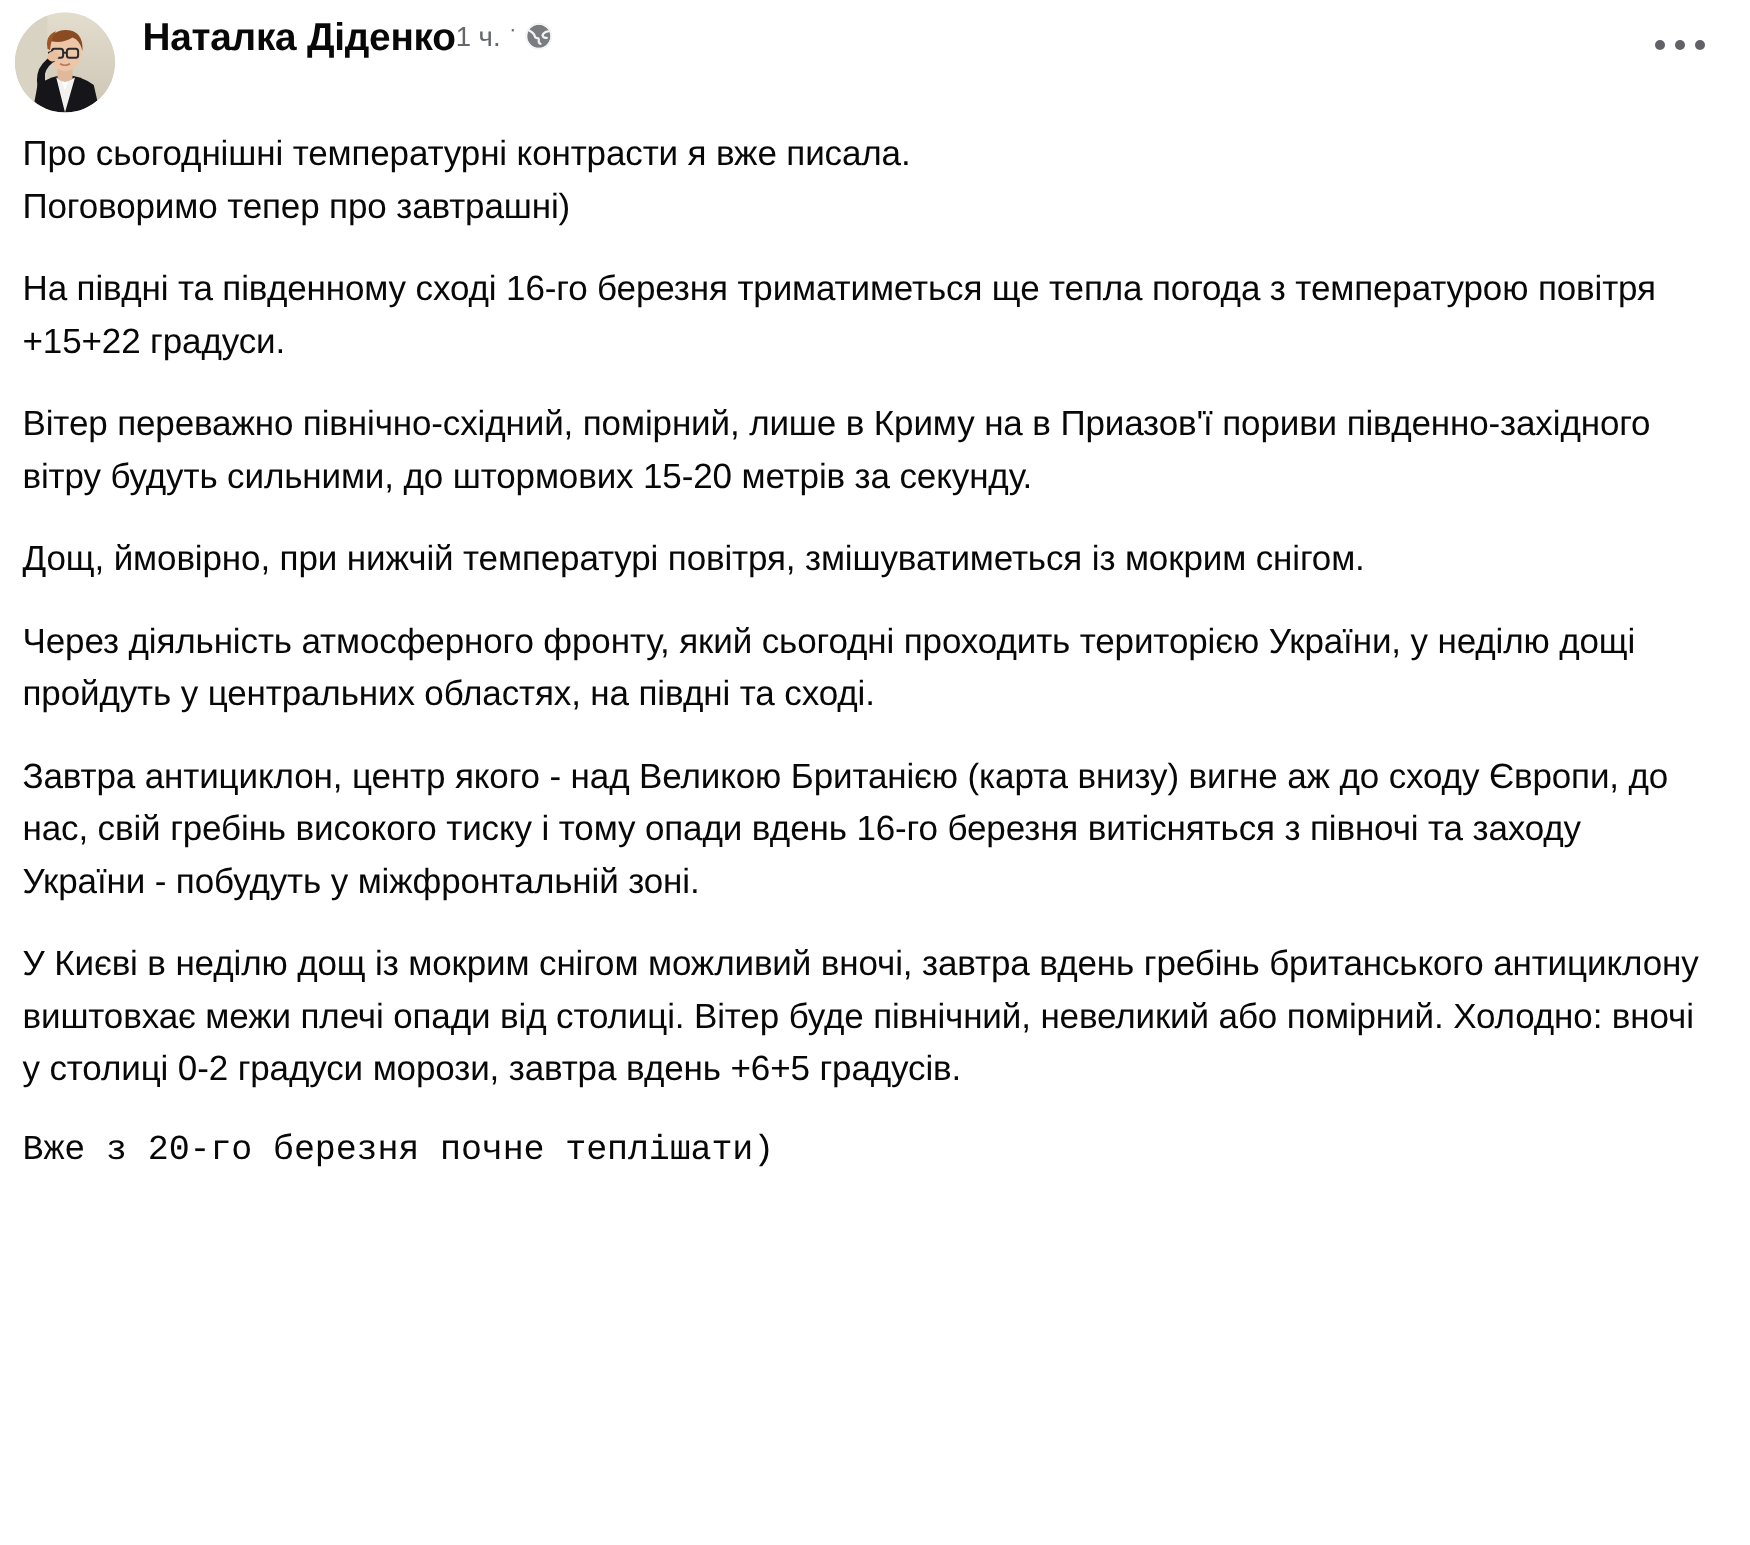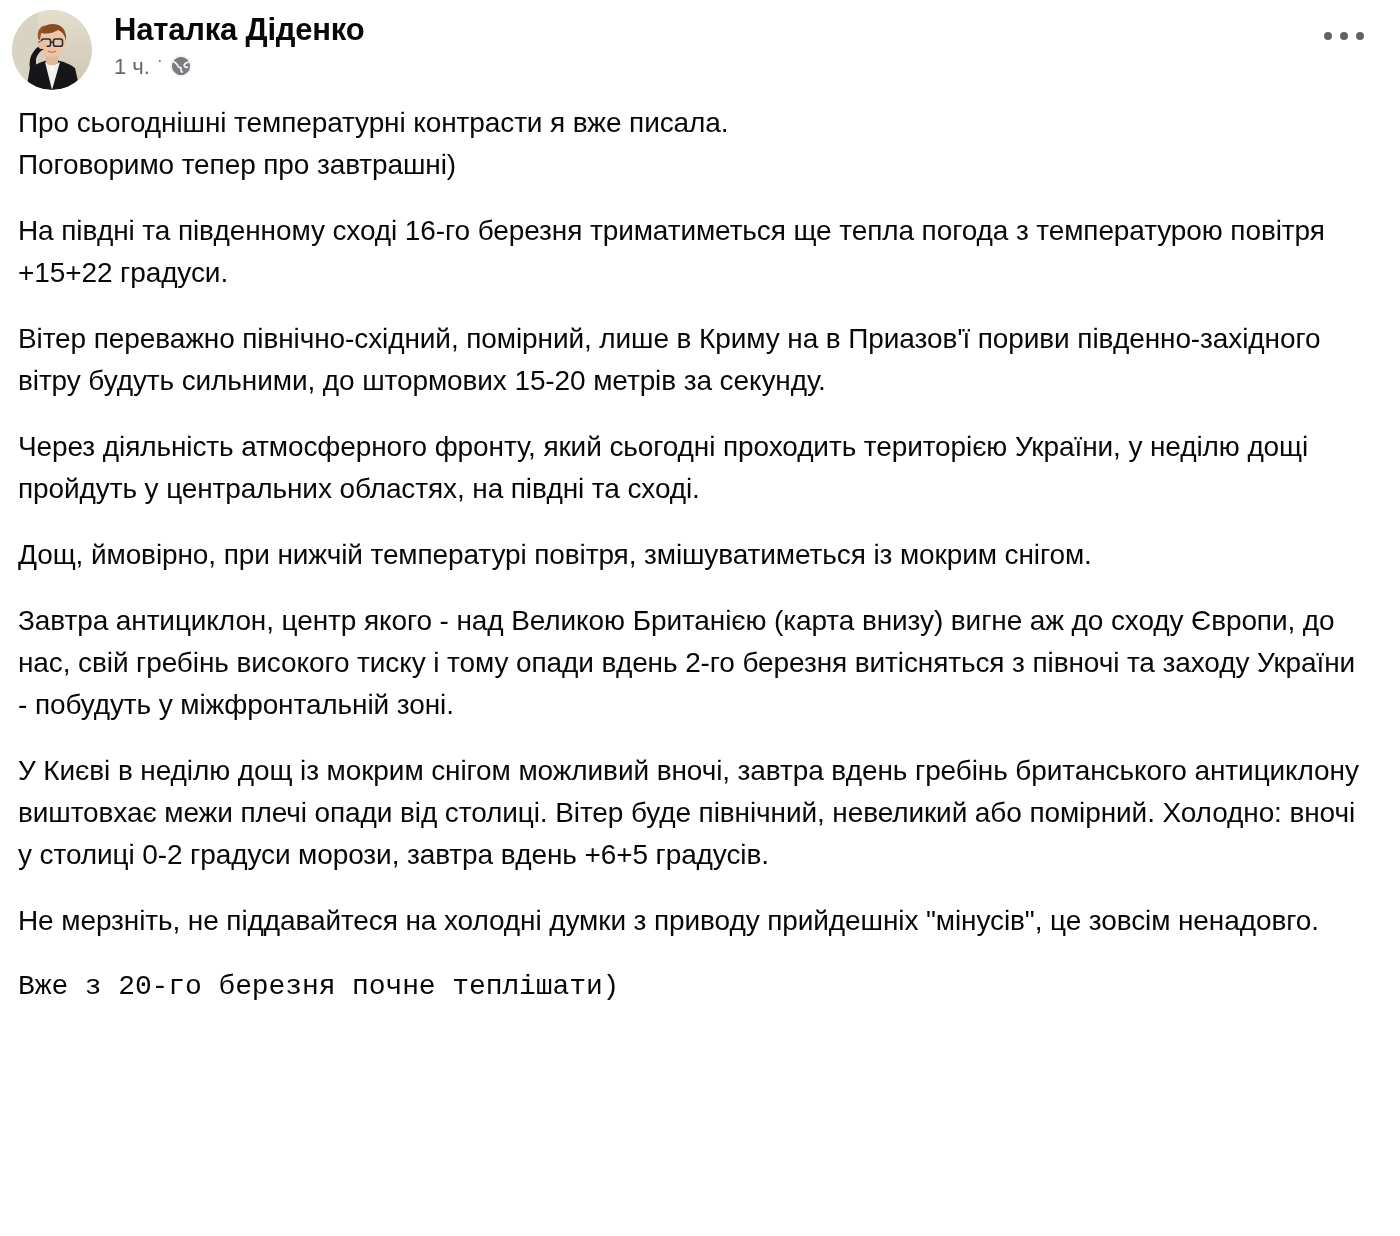--- a/index.html
+++ b/index.html
@@ -38,21 +38,20 @@
     overflow: hidden;
     position: relative;
     background: #d8d2c4;
     margin-top: 2px;
   }
   .avatar svg { display: block; width: 80px; height: 80px; }
 
   .header-text {
     margin-left: 22px;
     display: flex;
-    flex-direction: column;
     justify-content: center;
     padding-top: 4px;
   }
   .author-name {
     font-size: 31px;
     font-weight: bold;
     line-height: 1.18;
     color: #080809;
     letter-spacing: -0.2px;
     white-space: nowrap;
@@ -185,21 +184,20 @@
       <span class="dot"></span>
       <span class="dot"></span>
     </div>
   </div>
 
   <div class="post-body">
     <p class="para">Про сьогоднішні температурні контрасти я вже писала.
 Поговоримо тепер про завтрашні)</p>
     <p class="para">На півдні та південному сході 16-го березня триматиметься ще тепла погода з температурою повітря +15+22 градуси.</p>
     <p class="para">Вітер переважно північно-східний, помірний, лише в Криму на в Приазов'ї пориви південно-західного вітру будуть сильними, до штормових 15-20 метрів за секунду.</p>
+    <p class="para">Дощ, ймовірно, при нижчій температурі повітря, змішуватиметься із мокрим снігом.</p>
     <p class="para">Через діяльність атмосферного фронту, який сьогодні проходить територією України, у неділю дощі пройдуть у центральних областях, на півдні та сході.</p>
-    <p class="para">Дощ, ймовірно, при нижчій температурі повітря, змішуватиметься із мокрим снігом.</p>
-    <p class="para">Завтра антициклон, центр якого - над Великою Британією (карта внизу) вигне аж до сходу Європи, до нас, свій гребінь високого тиску і тому опади вдень 2-го березня витісняться з півночі та заходу України - побудуть у міжфронтальній зоні.</p>
+    <p class="para">Завтра антициклон, центр якого - над Великою Британією (карта внизу) вигне аж до сходу Європи, до нас, свій гребінь високого тиску і тому опади вдень 16-го березня витісняться з півночі та заходу України - побудуть у міжфронтальній зоні.</p>
     <p class="para">У Києві в неділю дощ із мокрим снігом можливий вночі, завтра вдень гребінь британського антициклону виштовхає межи плечі опади від столиці. Вітер буде північний, невеликий або помірний. Холодно: вночі у столиці 0-2 градуси морози, завтра вдень +6+5 градусів.</p>
-    <p class="para">Не мерзніть, не піддавайтеся на холодні думки з приводу прийдешніх "мінусів", це зовсім ненадовго.</p>
     <p class="para">Вже з 20-го березня почне теплішати)</p>
   </div>
 
 </div>
 
 </body></html>

